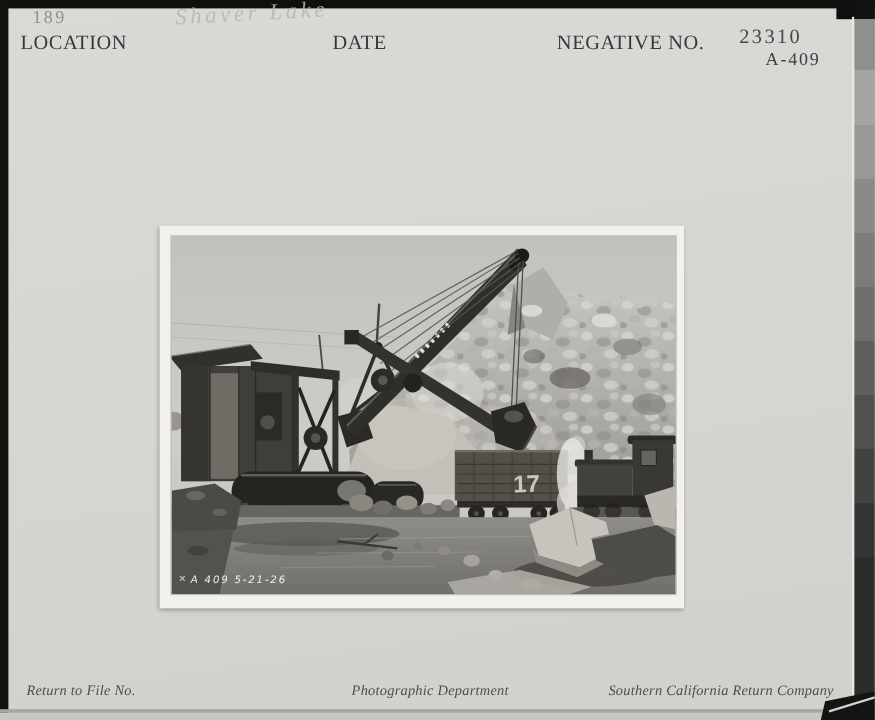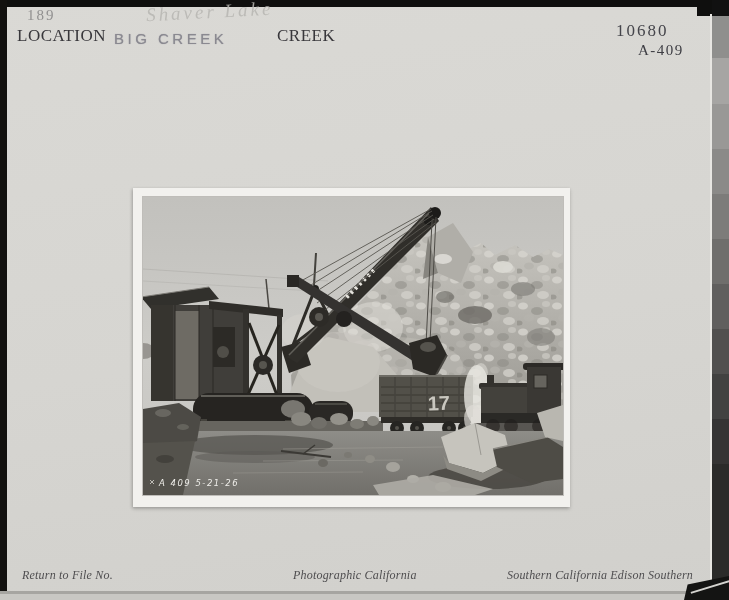--- a/index.html
+++ b/index.html
@@ -68,23 +68,23 @@
   <div class="abs sep-line"></div>
   <div class="abs gray-strip"></div>
   <div class="abs bottom-line"></div>
   <div class="abs bottom-light"></div>
   <div class="abs corner-br"></div>
   <div class="abs scratch"></div>
 
   <div class="abs file-no">189</div>
   <div class="abs hand">Shaver Lake</div>
   <div class="abs lbl loc-lbl">LOCATION</div>
-  <div class="abs loc-val">BIG CREEK</div>
-  <div class="abs lbl date-lbl">CREEK</div>
-  <div class="abs neg-val">10680</div>
+  <div class="abs lbl date-lbl">DATE</div>
+  <div class="abs lbl neg-lbl">NEGATIVE NO.</div>
+  <div class="abs neg-val">23310</div>
   <div class="abs ref-no">A-409</div>
 
   <div class="abs photo-paper">
     <div class="abs photo-img">
       <svg viewBox="0 0 420 298" width="420" height="298">
         <defs>
           <linearGradient id="skyG" x1="0" y1="0" x2="0" y2="1">
             <stop offset="0" stop-color="#c2c1bd"></stop>
             <stop offset="0.55" stop-color="#cdccc8"></stop>
             <stop offset="1" stop-color="#c5c4c0"></stop>
@@ -308,16 +308,16 @@
           <path d="M230,288 L290,278 350,292 332,298 236,298 Z" fill="#aeaca5" opacity=".9"></path>
         </g>
 
         <path d="M7,283 l4,4 m0,-4 l-4,4" stroke="#d9d7d1" stroke-width="1" opacity=".8"></path>
         <text x="16" y="289" font-family="DejaVu Sans, sans-serif" font-style="italic" font-size="8.5" letter-spacing="1.5" fill="#efeeea">A 409   5-21-26</text>
       </svg>
     </div>
   </div>
 
   <div class="abs foot foot-return">Return to File No.</div>
-  <div class="abs foot foot-dept">Photographic California</div>
-  <div class="abs foot foot-co">Southern California Edison Southern</div>
+  <div class="abs foot foot-dept">Photographic Department</div>
+  <div class="abs foot foot-co">Southern California Return Company</div>
 
 </div>
 
 </body></html>

